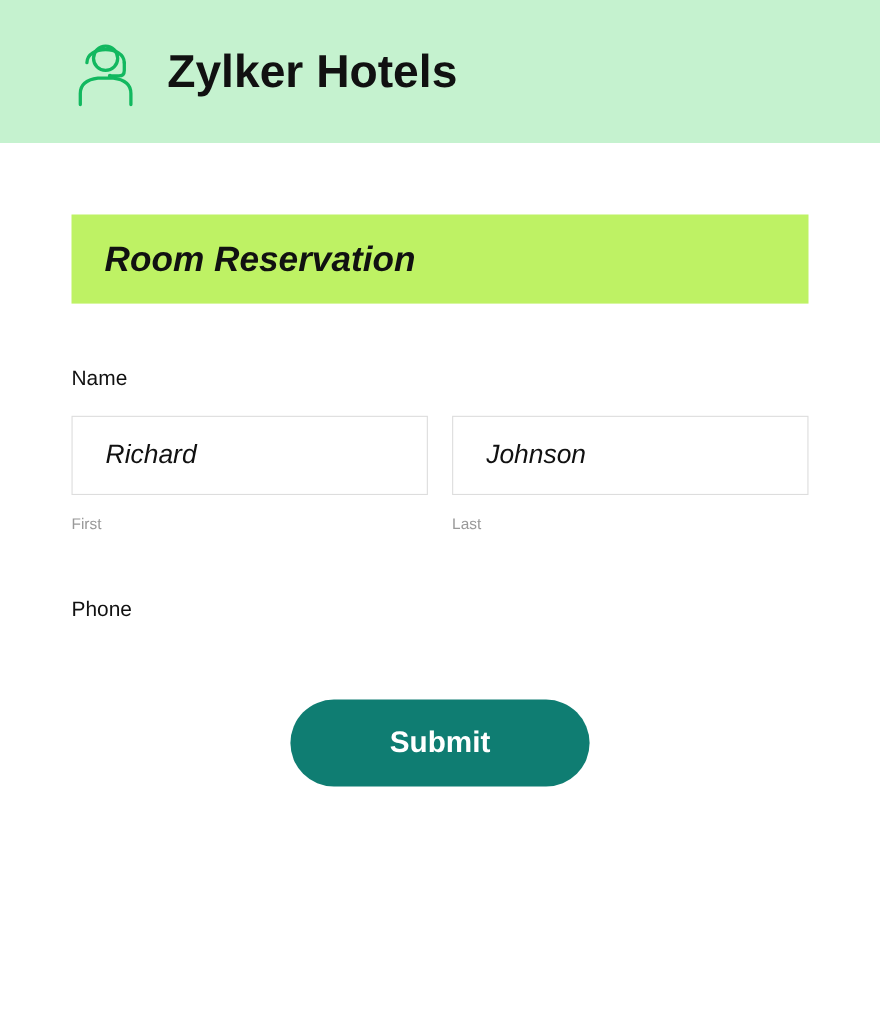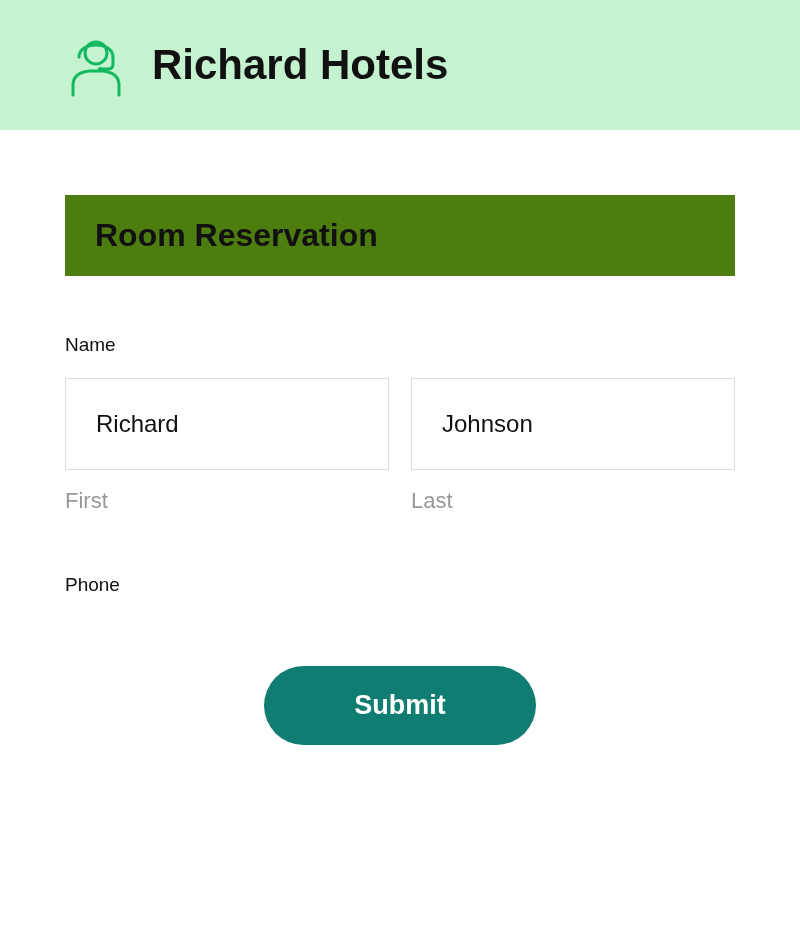--- a/index.html
+++ b/index.html
@@ -21,22 +21,23 @@
       padding-left: 65px;
       gap: 25px;
     }
     .header-title {
       font-size: 42px;
       font-weight: 700;
       color: #111;
     }
     .section-banner {
       margin: 65px 65px 0 65px;
-      background: #4d7c0f;
+      background: #bef264;
       padding: 22px 30px;
+      font-style: italic;
     }
     .section-title {
       font-size: 32px;
       font-weight: 700;
       color: #111;
     }
     .form-area {
       margin: 58px 65px 0 65px;
     }
     .field-group {
@@ -53,31 +54,32 @@
       display: flex;
       gap: 22px;
     }
     .name-col {
       flex: 1;
       display: flex;
       flex-direction: column;
     }
     .text-input {
       width: 100%;
-      height: 92px;
+      height: 72px;
       border: 1px solid #ddd;
       font-size: 24px;
       font-weight: 400;
       color: #111;
       padding: 0 30px;
       font-family: inherit;
       outline: none;
+      font-style: italic;
     }
     .sub-label {
-      font-size: 22px;
+      font-size: 14px;
       color: #999;
       margin-top: 18px;
     }
     .submit-row {
       display: flex;
       justify-content: center;
       margin-top: 70px;
     }
     .submit-btn {
       background: #0f7d72;
@@ -105,21 +107,21 @@
       <circle cx="31" cy="22" r="11"></circle>
 
       <path d="M14 26 C14 10, 48 10, 48 26"></path>
 
       <path d="M48 26 L48 33 Q48 38 43 38 L37 38"></path>
       <circle cx="35" cy="38" r="2" fill="#12b85f" stroke="none"></circle>
 
       <path d="M8 64 L8 54 Q8 42 24 40 L38 40 Q54 42 54 54 L54 64"></path>
     </svg>
   </span>
-  <h1 class="header-title">Richard Hotels</h1>
+  <h1 class="header-title">Zylker Hotels</h1>
 </div>
 
 <div class="section-banner">
   <h2 class="section-title">Room Reservation</h2>
 </div>
 
 <div class="form-area">
 
   <div class="field-group">
     <label class="field-label">Name</label>

